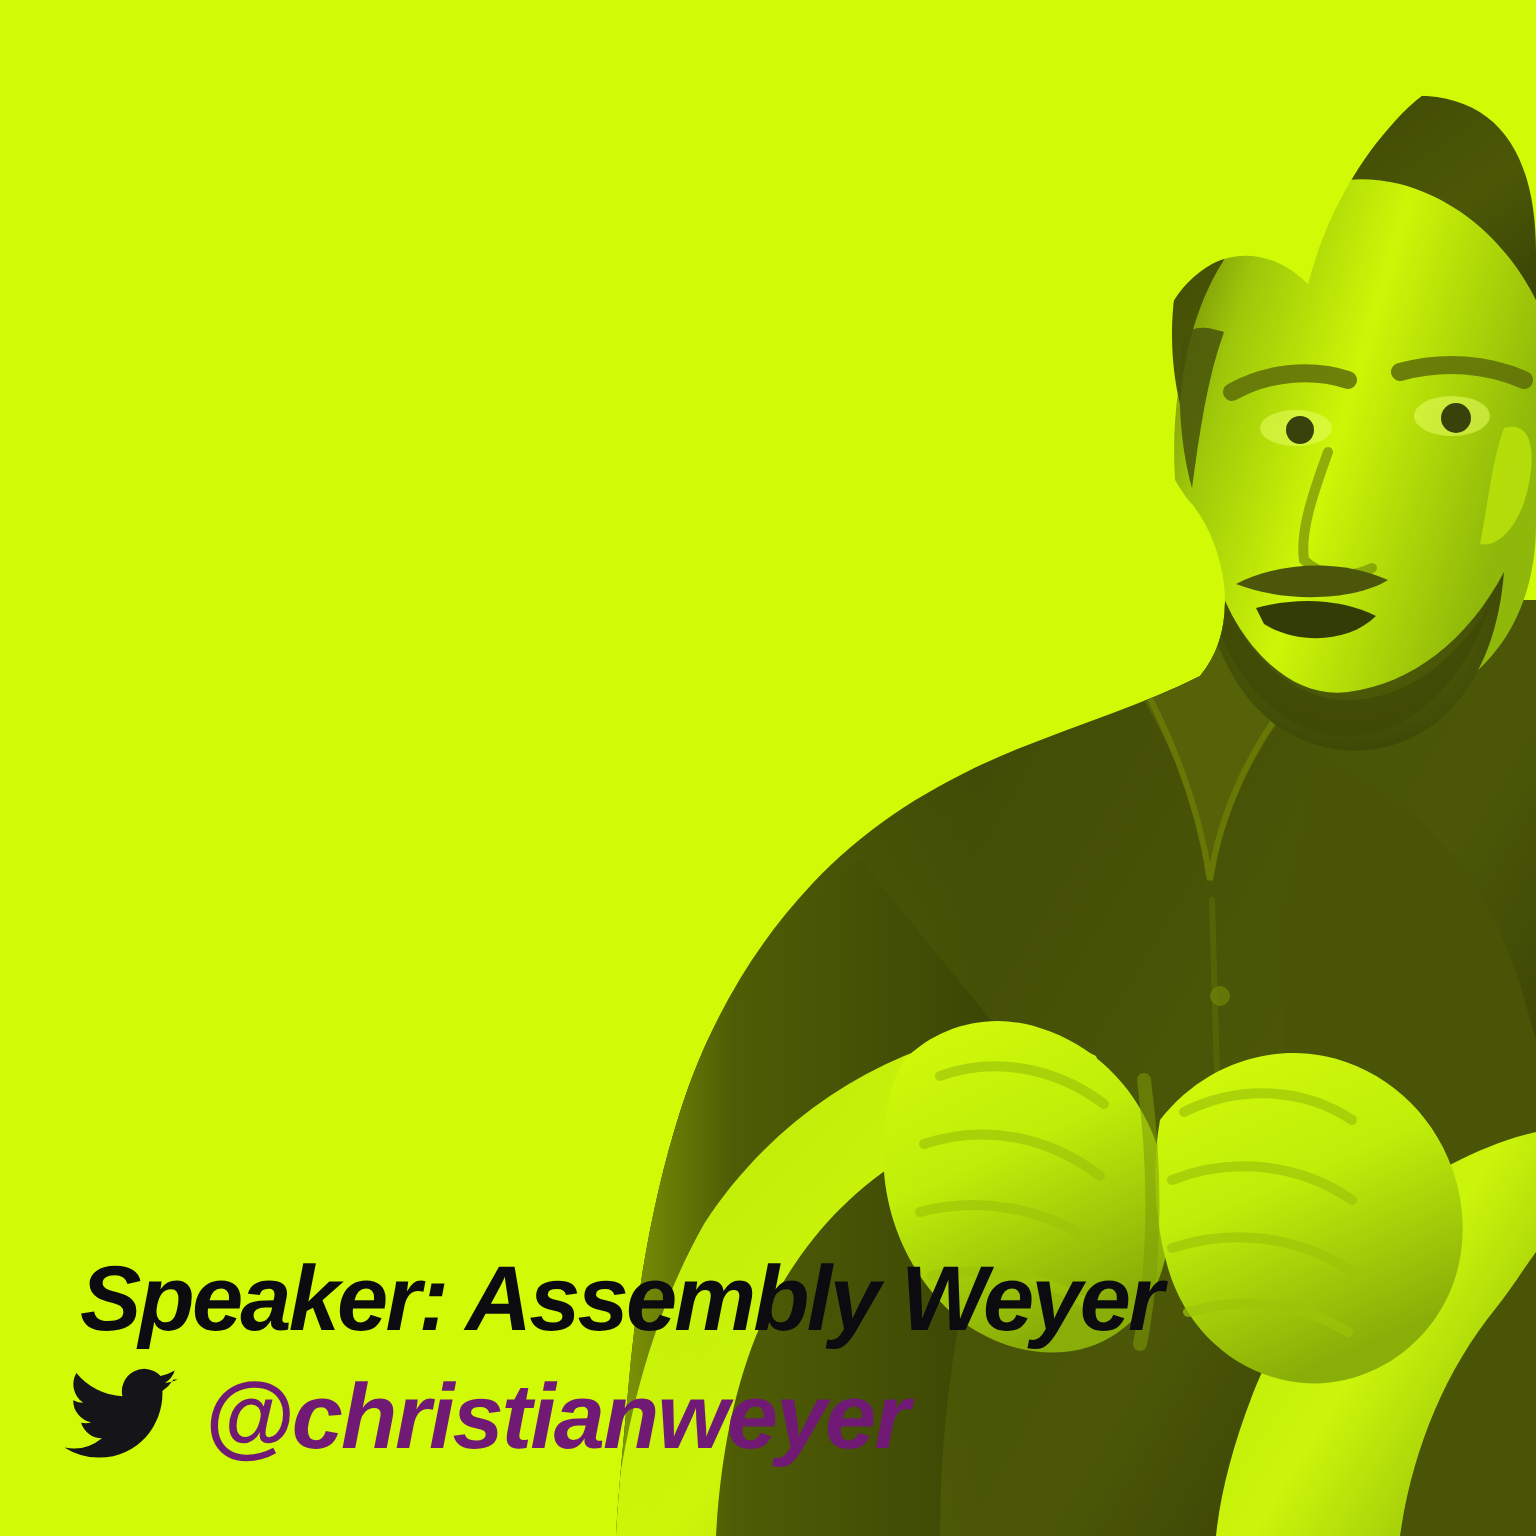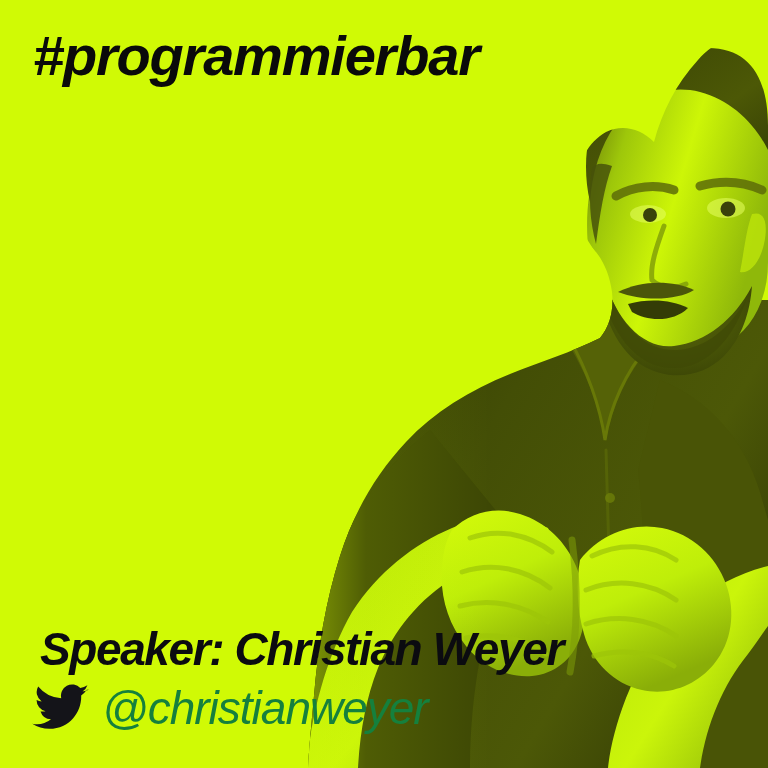--- a/index.html
+++ b/index.html
@@ -86,24 +86,24 @@
     gap: 12px;
   }
   .twitter-icon {
     width: 58px;
     height: 48px;
     display: block;
     flex: none;
   }
   .handle {
     font-size: 46px;
-    font-weight: 400;
+    font-weight: 700;
     font-style: italic;
     letter-spacing: -1px;
-    color: #15803d;
+    color: #701a75;
     line-height: 1;
     white-space: nowrap;
     text-align: right;
   }
 </style>
 </head>
 <body>
 
 <div id="poster">
 
@@ -272,24 +272,23 @@
 
         <path d="M572,540 C578,586 578,630 570,672" stroke="#7d9c08" stroke-width="7" fill="none" stroke-linecap="round" opacity="0.55"></path>
 
         <rect x="290" y="300" width="200" height="468" fill="url(#edgeFade)"></rect>
       </g>
     </svg>
   </div>
 
   <div class="text-layer">
 
-    <div class="hashtag">#programmierbar</div>
-
-
-    <div class="speaker">Speaker: Christian Weyer</div>
+
+
+    <div class="speaker">Speaker: Assembly Weyer</div>
 
     <div class="handle-row">
       <svg class="twitter-icon" viewBox="0 0 24 20" xmlns="http://www.w3.org/2000/svg">
         <path fill="#141419" d="M23.64 2.37a9.3 9.3 0 0 1-2.68.73A4.67 4.67 0 0 0 23 .53a9.34 9.34 0 0 1-2.96 1.13A4.66 4.66 0 0 0 12.1 5.9a13.23 13.23 0 0 1-9.6-4.87 4.66 4.66 0 0 0 1.44 6.22A4.62 4.62 0 0 1 1.83 6.7v.06a4.66 4.66 0 0 0 3.74 4.57 4.7 4.7 0 0 1-2.1.08 4.67 4.67 0 0 0 4.35 3.24A9.35 9.35 0 0 1 0 16.57a13.2 13.2 0 0 0 7.15 2.09c8.58 0 13.27-7.1 13.27-13.26l-.01-.6a9.47 9.47 0 0 0 2.33-2.42z"></path>
       </svg>
       <span class="handle">@christianweyer</span>
     </div>
 
   </div>
 </div>

